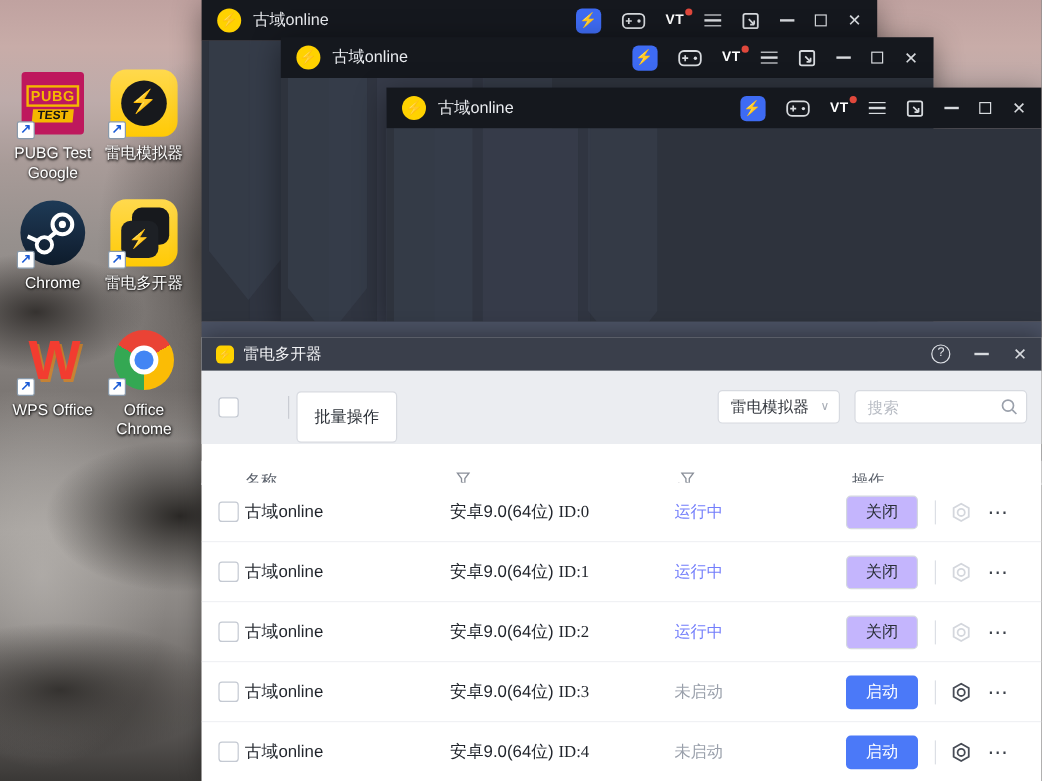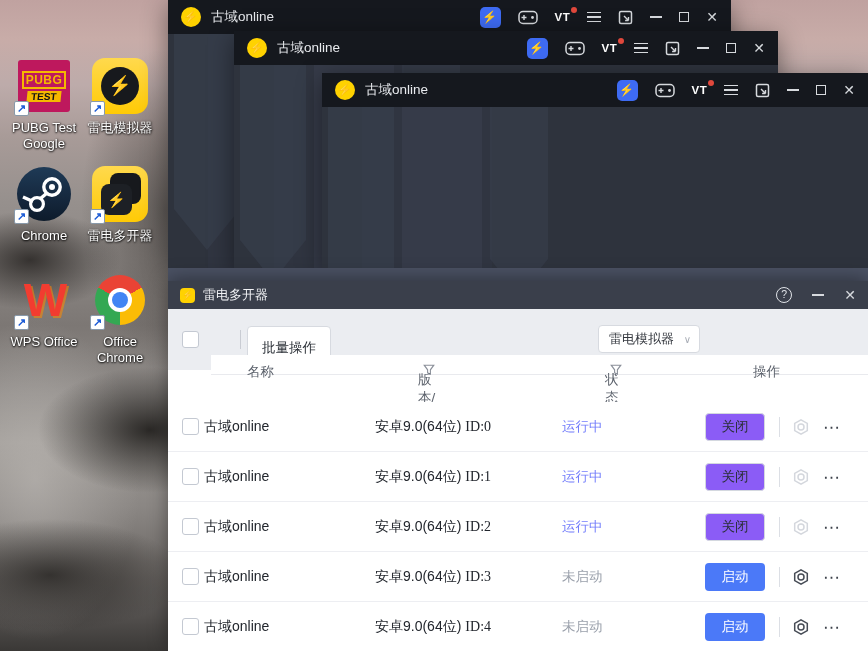--- a/index.html
+++ b/index.html
@@ -109,39 +109,39 @@
     border:1px solid #d7dae0; border-radius:4px; font-size:13px; color:#33373e; cursor:pointer;
     display:flex; align-items:center; padding:0 8px 0 10px; }
   .tb-sort .chev { margin-left:auto; color:#a7acb5; font-size:10px; }
   .tb-search { position:absolute; left:544px; top:16px; width:144px; height:28px; }
   .tb-search input { width:100%; height:100%; border:1px solid #d7dae0; border-radius:4px;
     background:#fff; padding:0 26px 0 10px; font-size:13px; color:#33373e; outline:none;
     font-family:inherit; }
   .tb-search input::placeholder { color:#b8bcc4; }
   .tb-search svg { position:absolute; right:7px; top:6px; }
 
-  .thead { position:absolute; left:0; top:74px; right:0; height:20px; background:#fff;
-    border-bottom:1px solid #e9eaee; font-size:13.5px; color:#5c626c;margin-left:43px; }
+  .thead { position:absolute; left:0; top:103px; right:0; height:20px; background:#fff;
+    border-bottom:1px solid #e9eaee; font-size:13.5px; color:#5c626c; }
   .thead span { position:absolute; top:8px; }
   .h-name { left:36px; } .h-ver { left:207px; } .h-status { left:394px; } .h-action { left:542px; }
   .funnel { display:inline-block; vertical-align:-1px; margin-left:5px; }
 
   .tbody { position:absolute; left:0; top:121px; right:0; bottom:0; overflow:hidden; }
   .trow { position:relative; height:50px; border-bottom:1px solid #edeef2; background:#fff; }
   .row-cb { left:14px; top:16px; }
   .cell { position:absolute; top:50%; transform:translateY(-50%); font-size:14px; color:#22262d; white-space:nowrap; }
   .c-name { left:36px; }
   .c-ver { left:207px; }
   .idl { margin-left:4px;font-family:Liberation Serif, serif; }
   .c-status { left:394px; font-size:13.5px; }
   .status-running { color:#737efb; }
   .status-stopped { color:#9aa0ab; }
   .action-btn { position:absolute; left:537px; top:11px; width:60px; height:28px; border-radius:4px;
     font-size:13.5px; cursor:pointer; font-family:inherit; }
-  .btn-outline { background:#8b5cf6; border:1px solid #d4d8df; color:#2a2f37; }
+  .btn-outline { background:#c4b5fd; border:1px solid #d4d8df; color:#2a2f37; }
   .btn-primary { background:#4b79f8; border:none; color:#fff; }
   .vdiv { position:absolute; left:611px; top:15px; width:1px; height:20px; background:#dcdfe5; }
   .gear-icon { position:absolute; left:624px; top:16px; width:18px; height:18px; cursor:pointer; }
   .gear-disabled svg { stroke:#d4d7dd; }
   .gear-enabled svg { stroke:#474c56; }
   .more { position:absolute; left:655px; top:50%; transform:translateY(-50%); font-size:17px;
     color:#3c414a; letter-spacing:1px; cursor:pointer; }
 </style>
 </head>
 <body>
@@ -343,20 +343,27 @@
     </div>
 
     <div class="mgr-toolbar">
       <span class="checkbox tb-cb"></span>
       <span class="tb-selall">全选</span>
       <span class="tb-div"></span>
       <button class="tb-batch">批量操作</button>
       <div class="tb-sort">
         <span>雷电模拟器</span>
         <span class="chev">∨</span>
+      </div>
+      <div class="tb-search">
+        <input type="text" placeholder="搜索" style="">
+        <svg width="16" height="16" viewBox="0 0 16 16">
+          <circle cx="7" cy="7" r="4.6" fill="none" stroke="#9aa0ab" stroke-width="1.4"></circle>
+          <path d="M10.6 10.6 L14 14" stroke="#9aa0ab" stroke-width="1.4"></path>
+        </svg>
       </div>
     </div>
 
     <div class="thead">
       <span class="h-name">名称</span>
       <span class="h-ver"><span>版本/编号</span><svg class="funnel" width="12" height="12" viewBox="0 0 12 12">
             <path d="M1.2 1.2 h9.6 L7.4 5.8 v4.4 l-2.8 -1.4 V5.8 Z" fill="none" stroke="#8a8f99" stroke-width="1.1"></path>
           </svg></span>
       <span class="h-status"><span>状态</span><svg class="funnel" width="12" height="12" viewBox="0 0 12 12">
             <path d="M1.2 1.2 h9.6 L7.4 5.8 v4.4 l-2.8 -1.4 V5.8 Z" fill="none" stroke="#8a8f99" stroke-width="1.1"></path>

